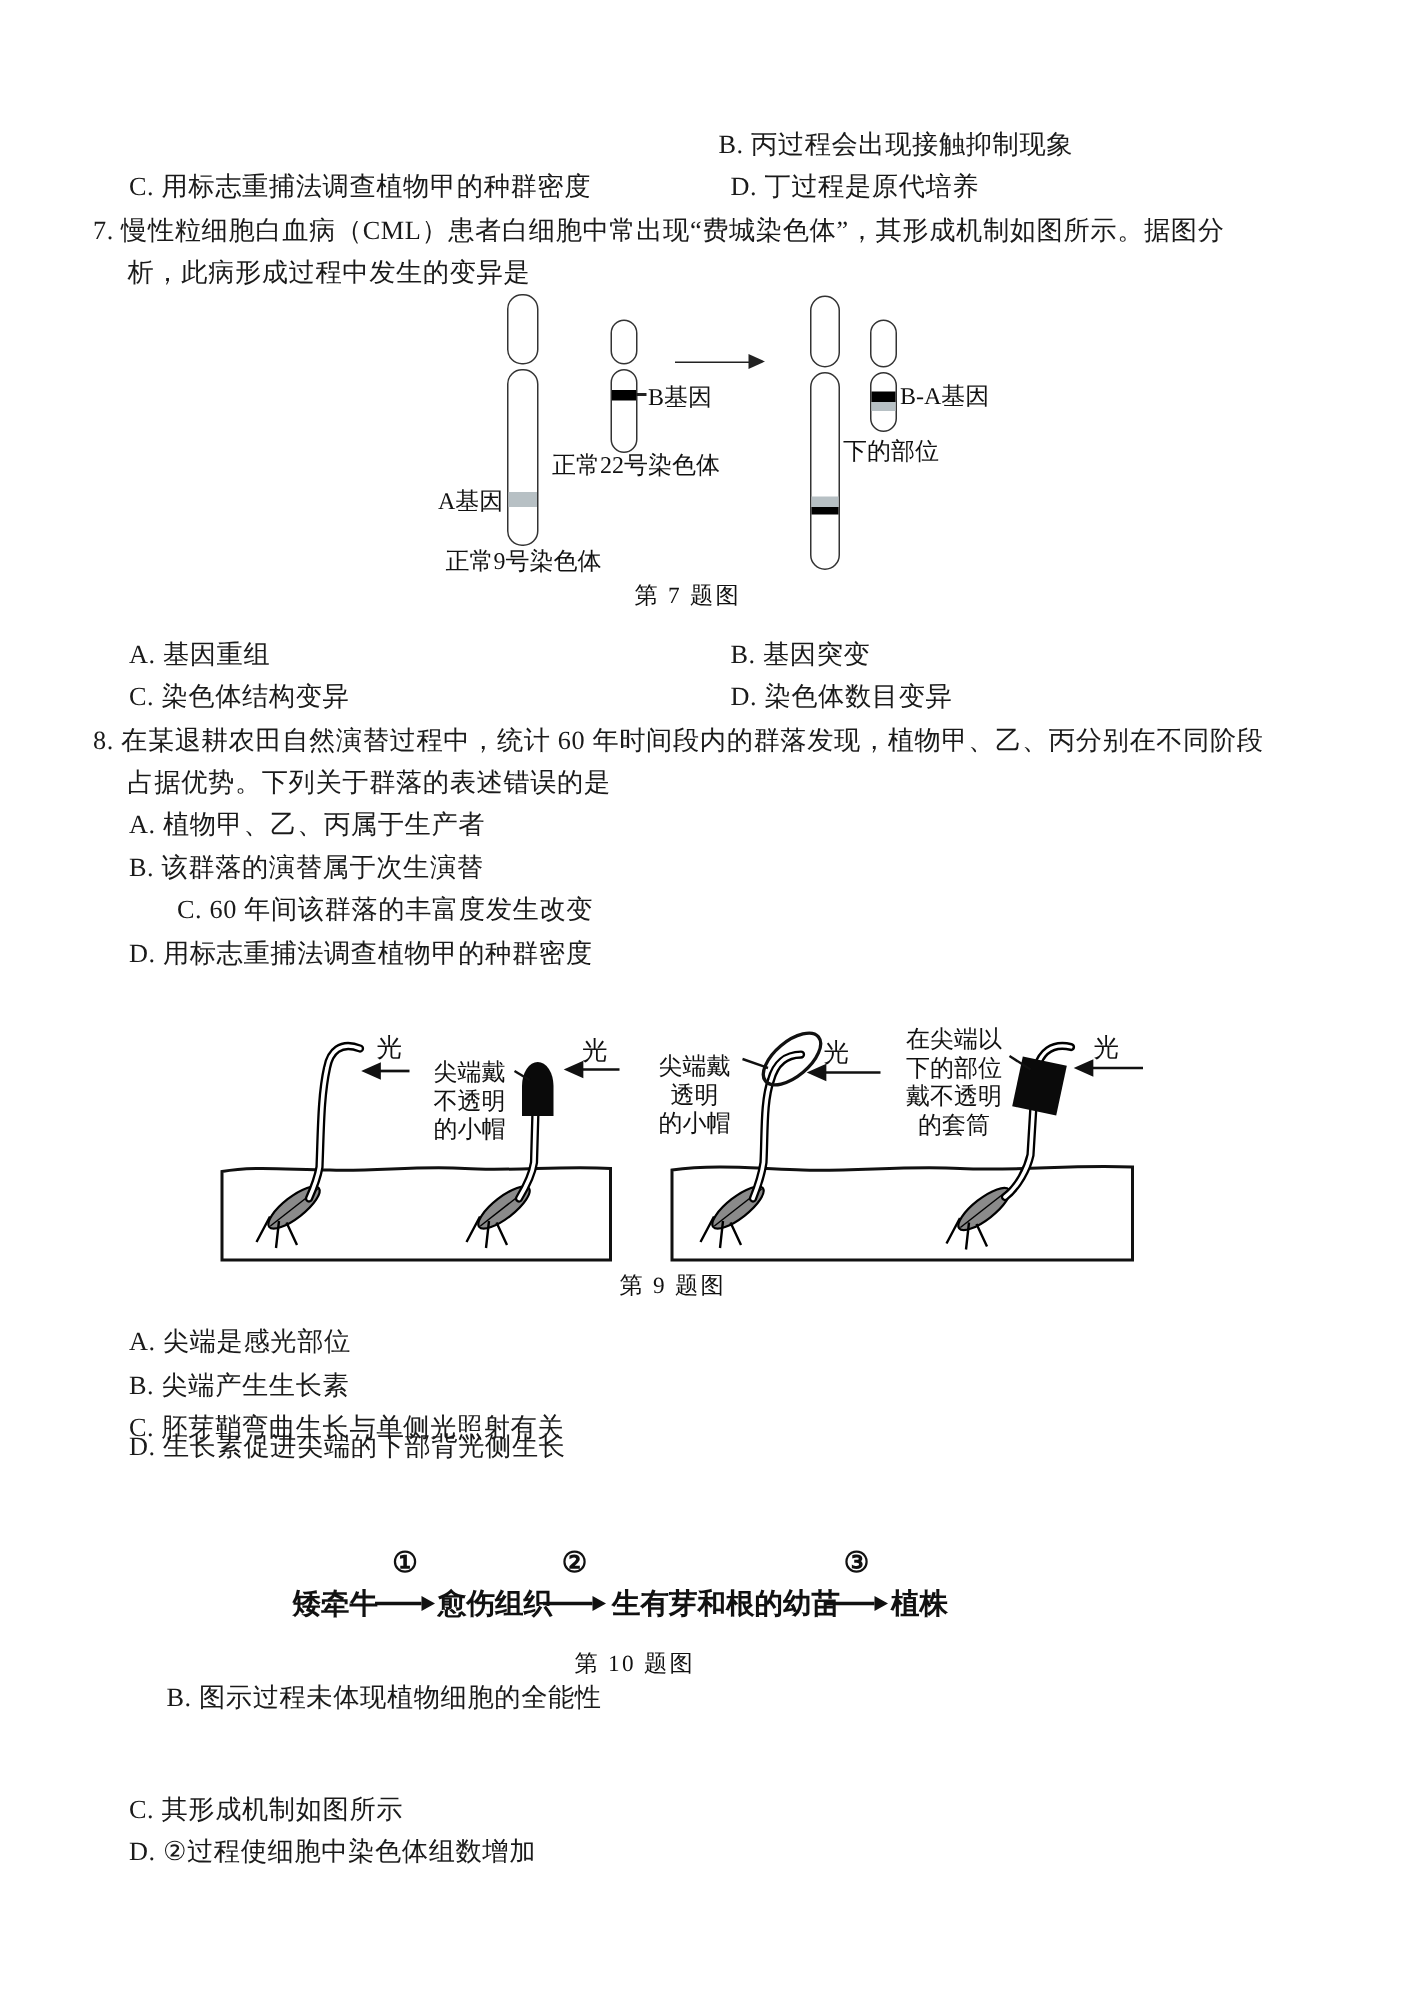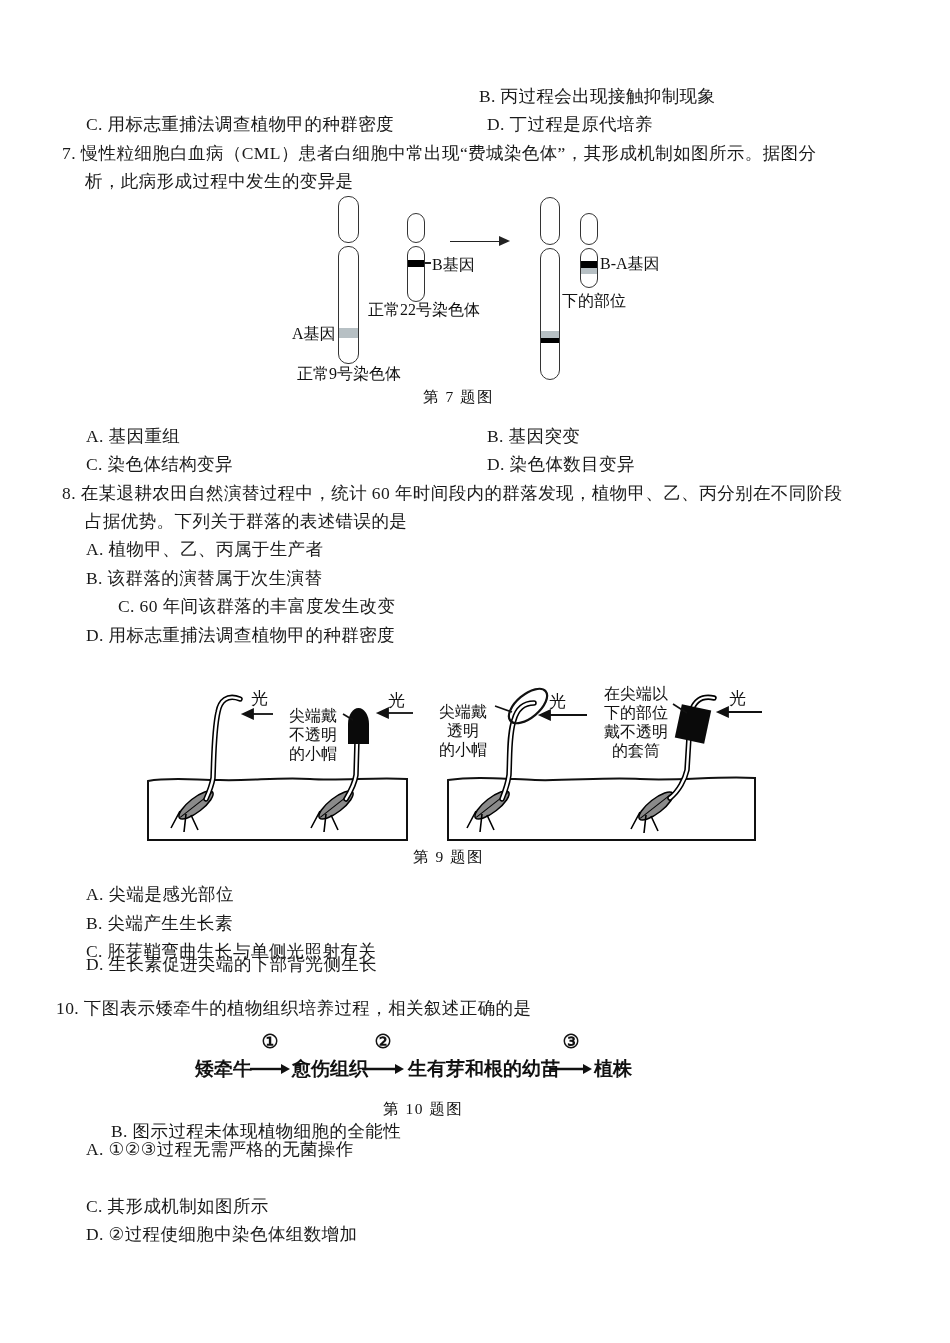--- a/index.html
+++ b/index.html
@@ -166,21 +166,20 @@
 戴不透明
 的套筒</div>
     <div class="caption" style="left:413px;top:847px;">第 9 题图</div>
   </div>
 
   <div class="line" style="left:86px;top:882px;">A. 尖端是感光部位</div>
   <div class="line" style="left:86px;top:911px;">B. 尖端产生生长素</div>
   <div class="line" style="left:86px;top:939px;">C. 胚芽鞘弯曲生长与单侧光照射有关</div>
   <div class="line" style="left:86px;top:936px;margin-top:16px;">D. 生长素促进尖端的下部背光侧生长</div>
 
-  <div class="line" style="left:56px;top:996px;">10. 下图表示矮牵牛的植物组织培养过程，相关叙述正确的是</div>
 
   <div>
     <div class="flowtext" style="left:195px;top:1056px;">矮牵牛</div>
     <div class="flownum" style="left:250px;top:1030px;width:40px;">①</div>
     <svg class="flowarrow" style="left:250px;top:1062px;" width="40" height="14" viewBox="0 0 40 14">
       <line x1="0" y1="7" x2="31" y2="7" stroke="#111" stroke-width="2.4"></line>
         <polygon points="31,2 40,7 31,12" fill="#111"></polygon>
     </svg>
     <div class="flowtext" style="left:292px;top:1056px;">愈伤组织</div>
     <div class="flownum" style="left:362px;top:1030px;width:42px;">②</div>
@@ -191,18 +190,17 @@
     <div class="flowtext" style="left:408px;top:1056px;">生有芽和根的幼苗</div>
     <div class="flownum" style="left:550px;top:1030px;width:42px;">③</div>
     <svg class="flowarrow" style="left:550px;top:1062px;" width="42" height="14" viewBox="0 0 42 14">
       <line x1="0" y1="7" x2="33" y2="7" stroke="#111" stroke-width="2.4"></line>
         <polygon points="33,2 42,7 33,12" fill="#111"></polygon>
     </svg>
     <div class="flowtext" style="left:594px;top:1056px;">植株</div>
     <div class="caption" style="left:383px;top:1099px;">第 10 题图</div>
   </div>
 
-  <div class="line" style="left:86px;top:1137px;">A. ①②③过程无需严格的无菌操作</div>
   <div class="line" style="left:86px;top:1119px;margin-left:25px;">B. 图示过程未体现植物细胞的全能性</div>
   <div class="line" style="left:86px;top:1194px;">C. 其形成机制如图所示</div>
   <div class="line" style="left:86px;top:1222px;">D. ②过程使细胞中染色体组数增加</div>
 
 </div>
 
 </body></html>

